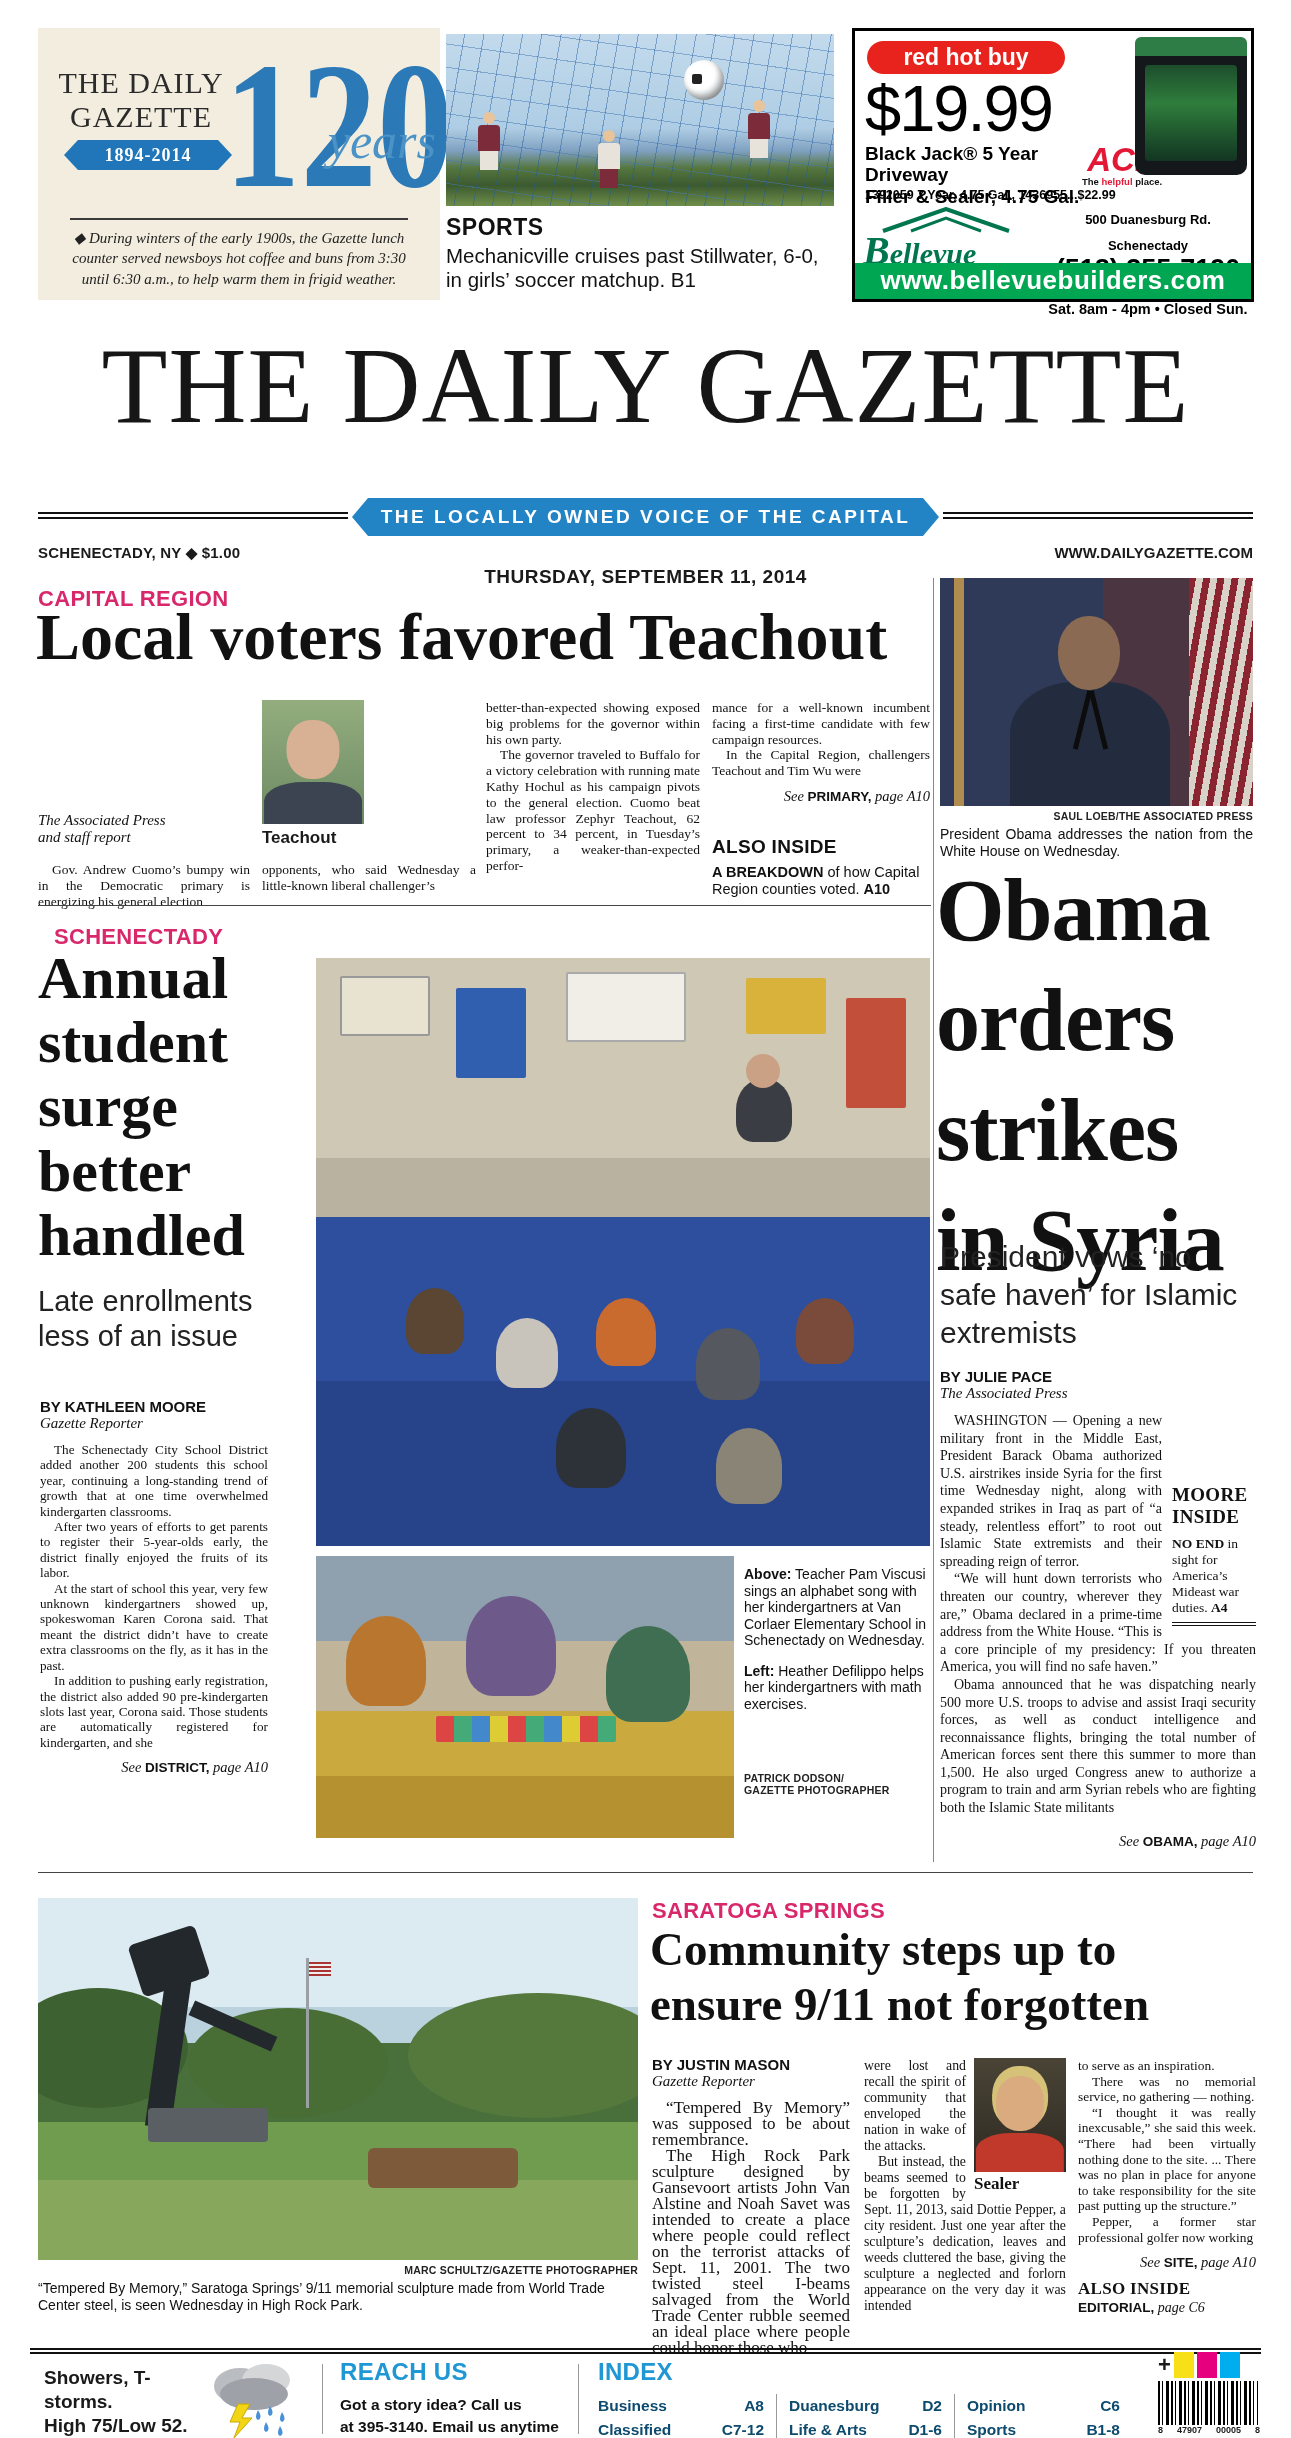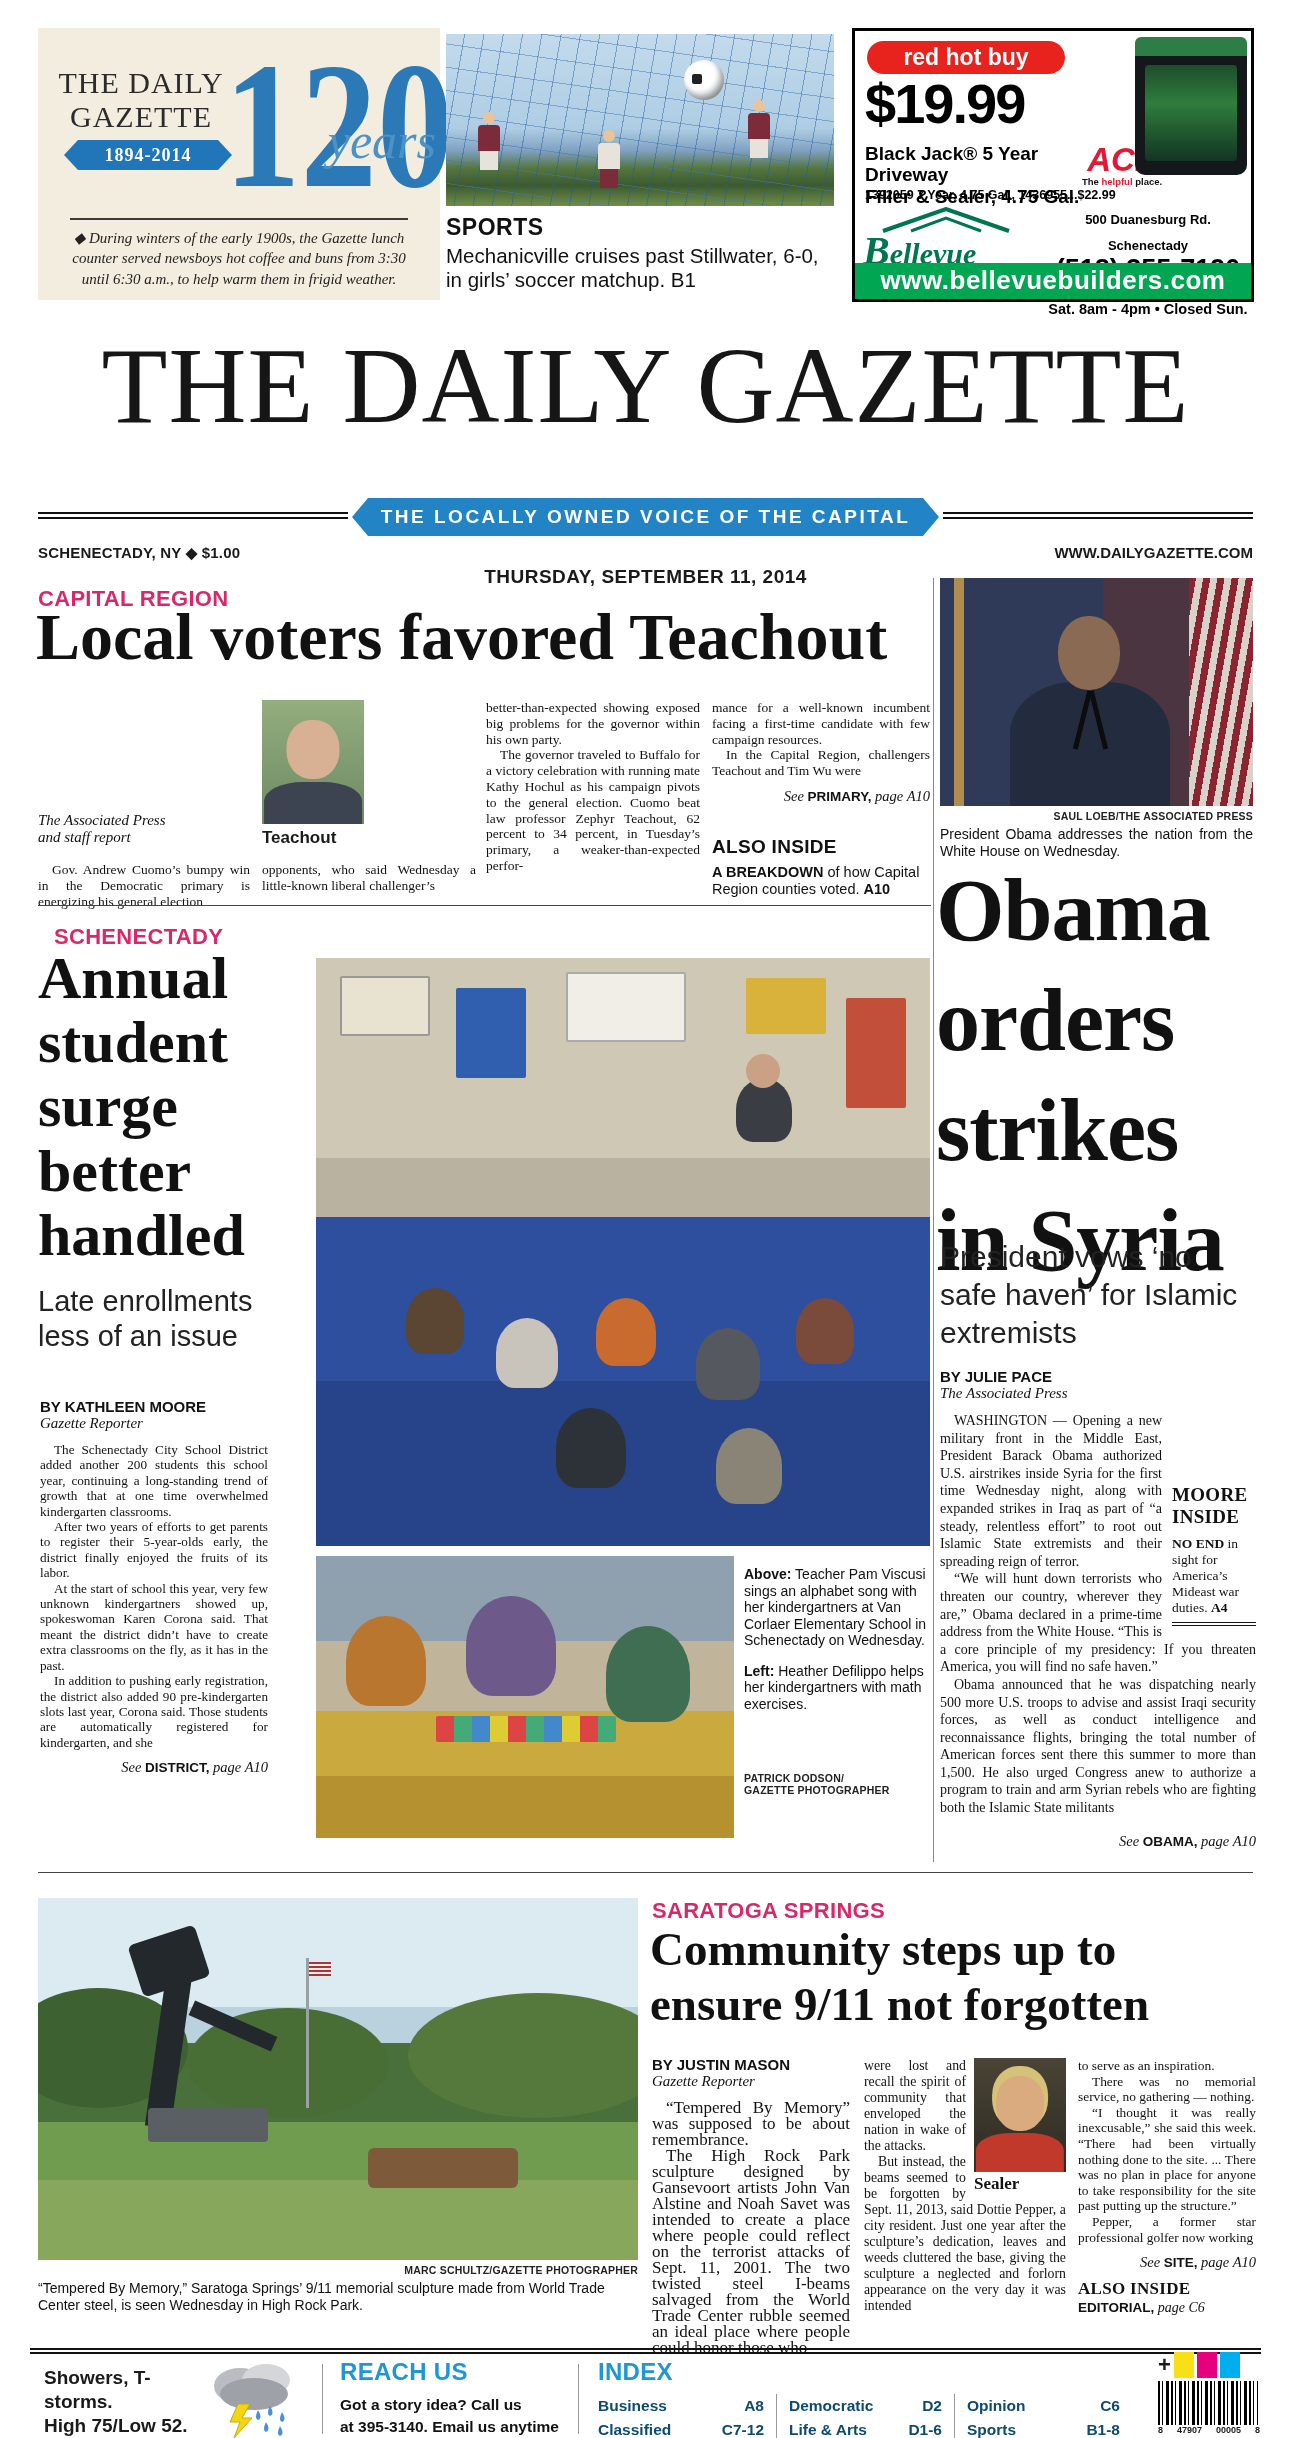--- a/index.html
+++ b/index.html
@@ -35,21 +35,21 @@
   .player .h { width:12px; height:12px; margin:0 auto 1px; background:#e9c39a; border-radius:50%; }
   .player .l { width:18px; height:19px; margin:0 auto; background:#e8e3da; }
   .sports-block { position:absolute; left:446px; top:214px; width:392px; }
   .sports-label { font-size:23px; font-weight:bold; letter-spacing:.5px; color:#111; }
   .sports-teaser { margin-top:3px; font-size:20.5px; line-height:1.16; color:#111; font-weight:500; }
 
   
   .ad { position:absolute; left:852px; top:28px; width:402px; height:274px; border:3px solid #000; background:#fff; }
   .ad-pill { position:absolute; left:12px; top:10px; width:198px; height:33px; background:#e8221c; border-radius:17px;
     color:#fff; font-weight:bold; font-size:23px; text-align:center; line-height:32px; }
-  .ad-price { position:absolute; left:10px; top:40px; font-size:56px; font-weight:700; letter-spacing:-2px; color:#000; }
+  .ad-price { position:absolute; left:10px; top:40px; font-size:65px; font-weight:400; letter-spacing:-2px; color:#000; }
   .ad-prod { position:absolute; left:10px; top:112px; font-size:19px; font-weight:bold; line-height:1.12; color:#000; width:230px; }
   .ad-sku { position:absolute; left:10px; top:157px; font-size:12.5px; font-weight:bold; color:#000; width:260px; }
   .ace { position:absolute; left:222px; top:112px; width:90px; text-align:center; }
   .ace .a1 { color:#e31837; font-size:33px; font-weight:900; font-style:italic; line-height:1; }
   .ace .a2 { font-size:9.5px; font-weight:bold; color:#111; }
   .ace .a2 b { color:#e31837; }
   .bucket { position:absolute; right:4px; top:6px; width:112px; height:138px;
     background:linear-gradient(180deg,#2e7d46 0 14%, #15181a 14% 100%); border-radius:6px 6px 10px 10px; }
   .bucket .lbl { position:absolute; left:10px; top:28px; right:10px; bottom:14px;
     background:linear-gradient(180deg,#1d4d2c, #2f7d3c 40%, #123522); border-radius:4px; }
@@ -491,21 +491,21 @@
           <span>A8</span>
         </div>
       <div class="idx-row">
           <span>Classified</span>
           <span>C7-12</span>
         </div>
 
     </div>
     <div class="idx-group">
       <div class="idx-row">
-          <span>Democratic</span>
+          <span>Duanesburg</span>
           <span>D2</span>
         </div>
       <div class="idx-row">
           <span>Life &amp; Arts</span>
           <span>D1-6</span>
         </div>
 
     </div>
     <div class="idx-group">
       <div class="idx-row">

